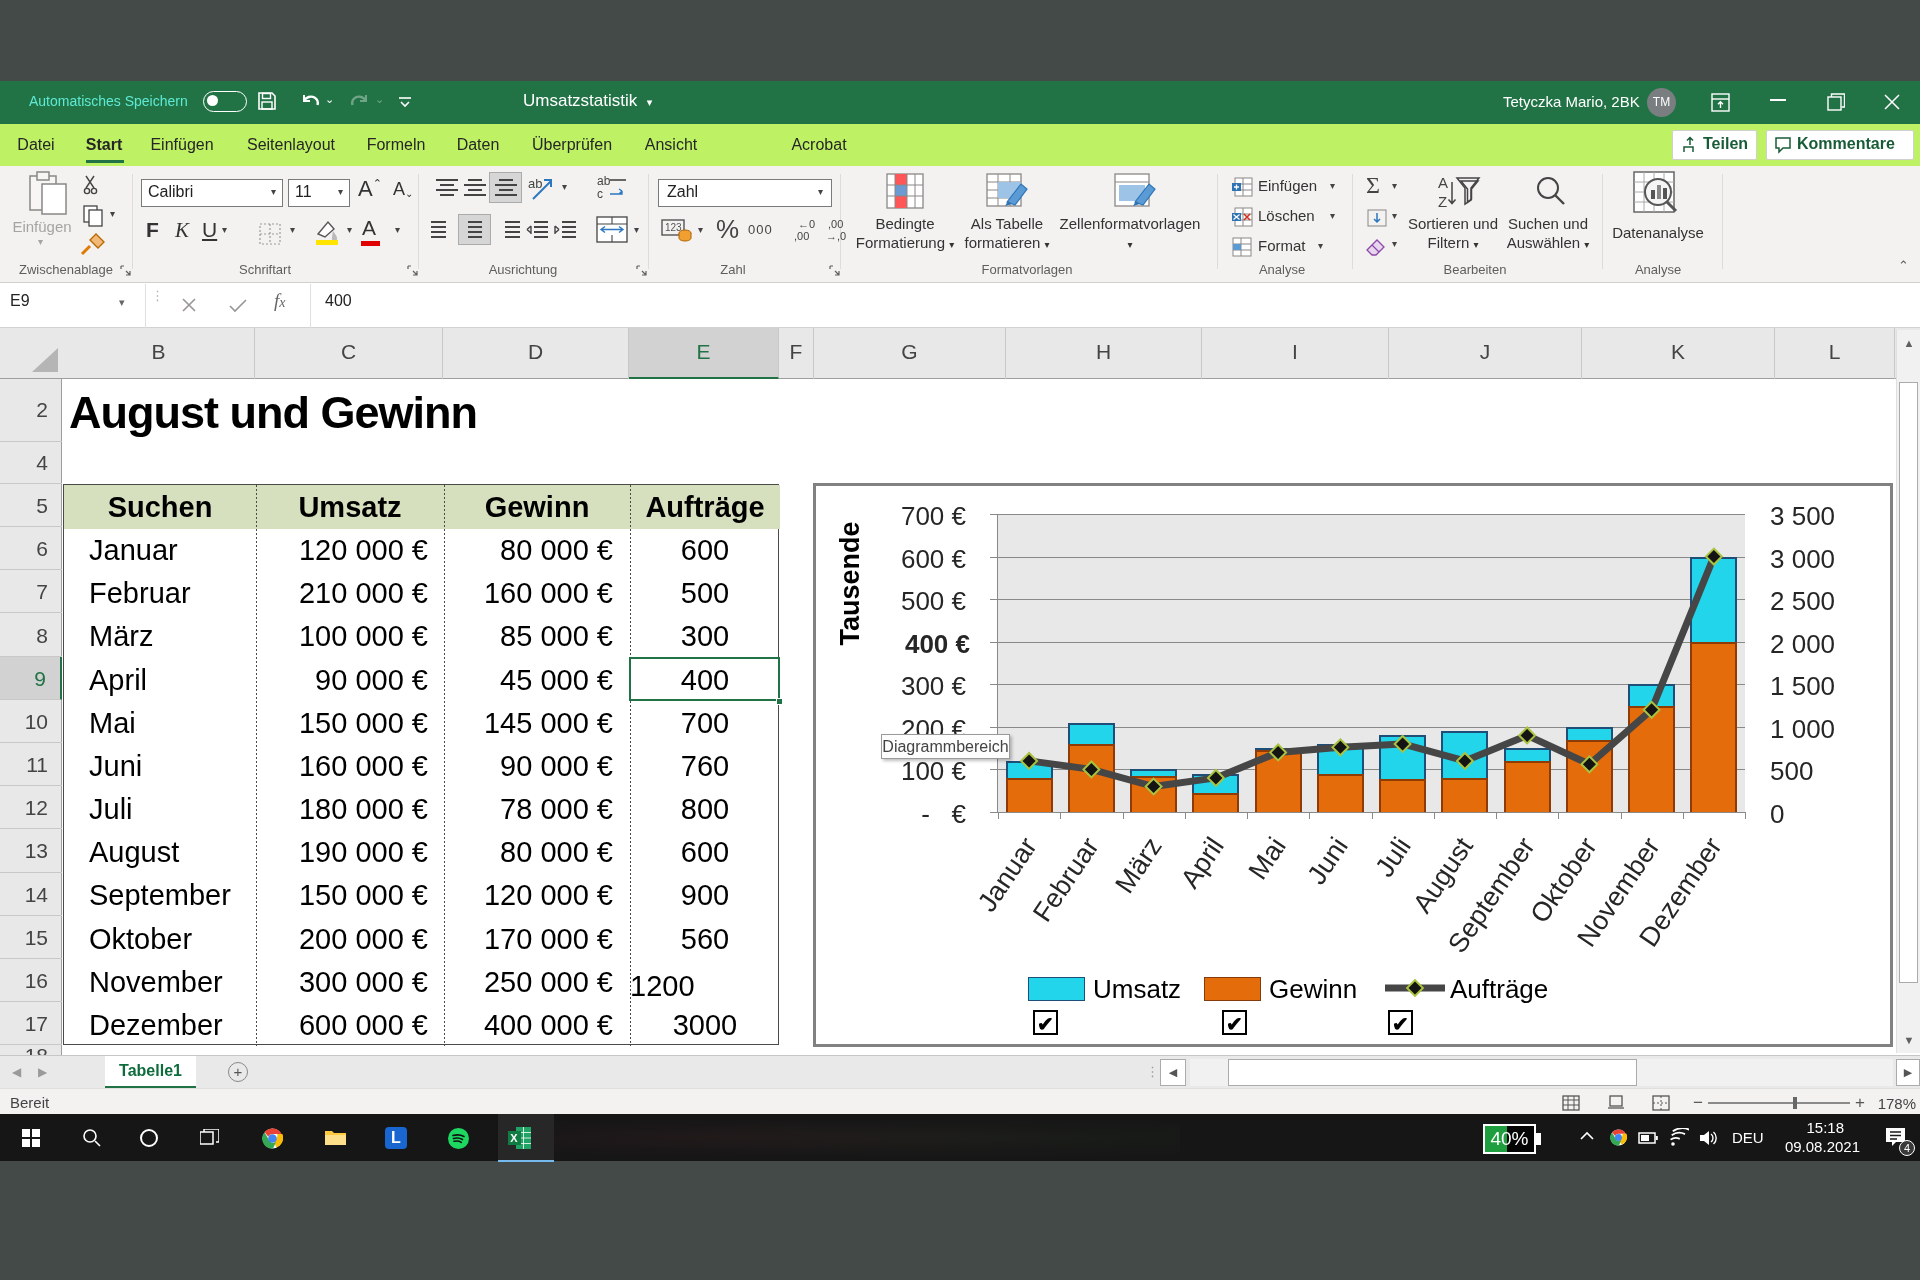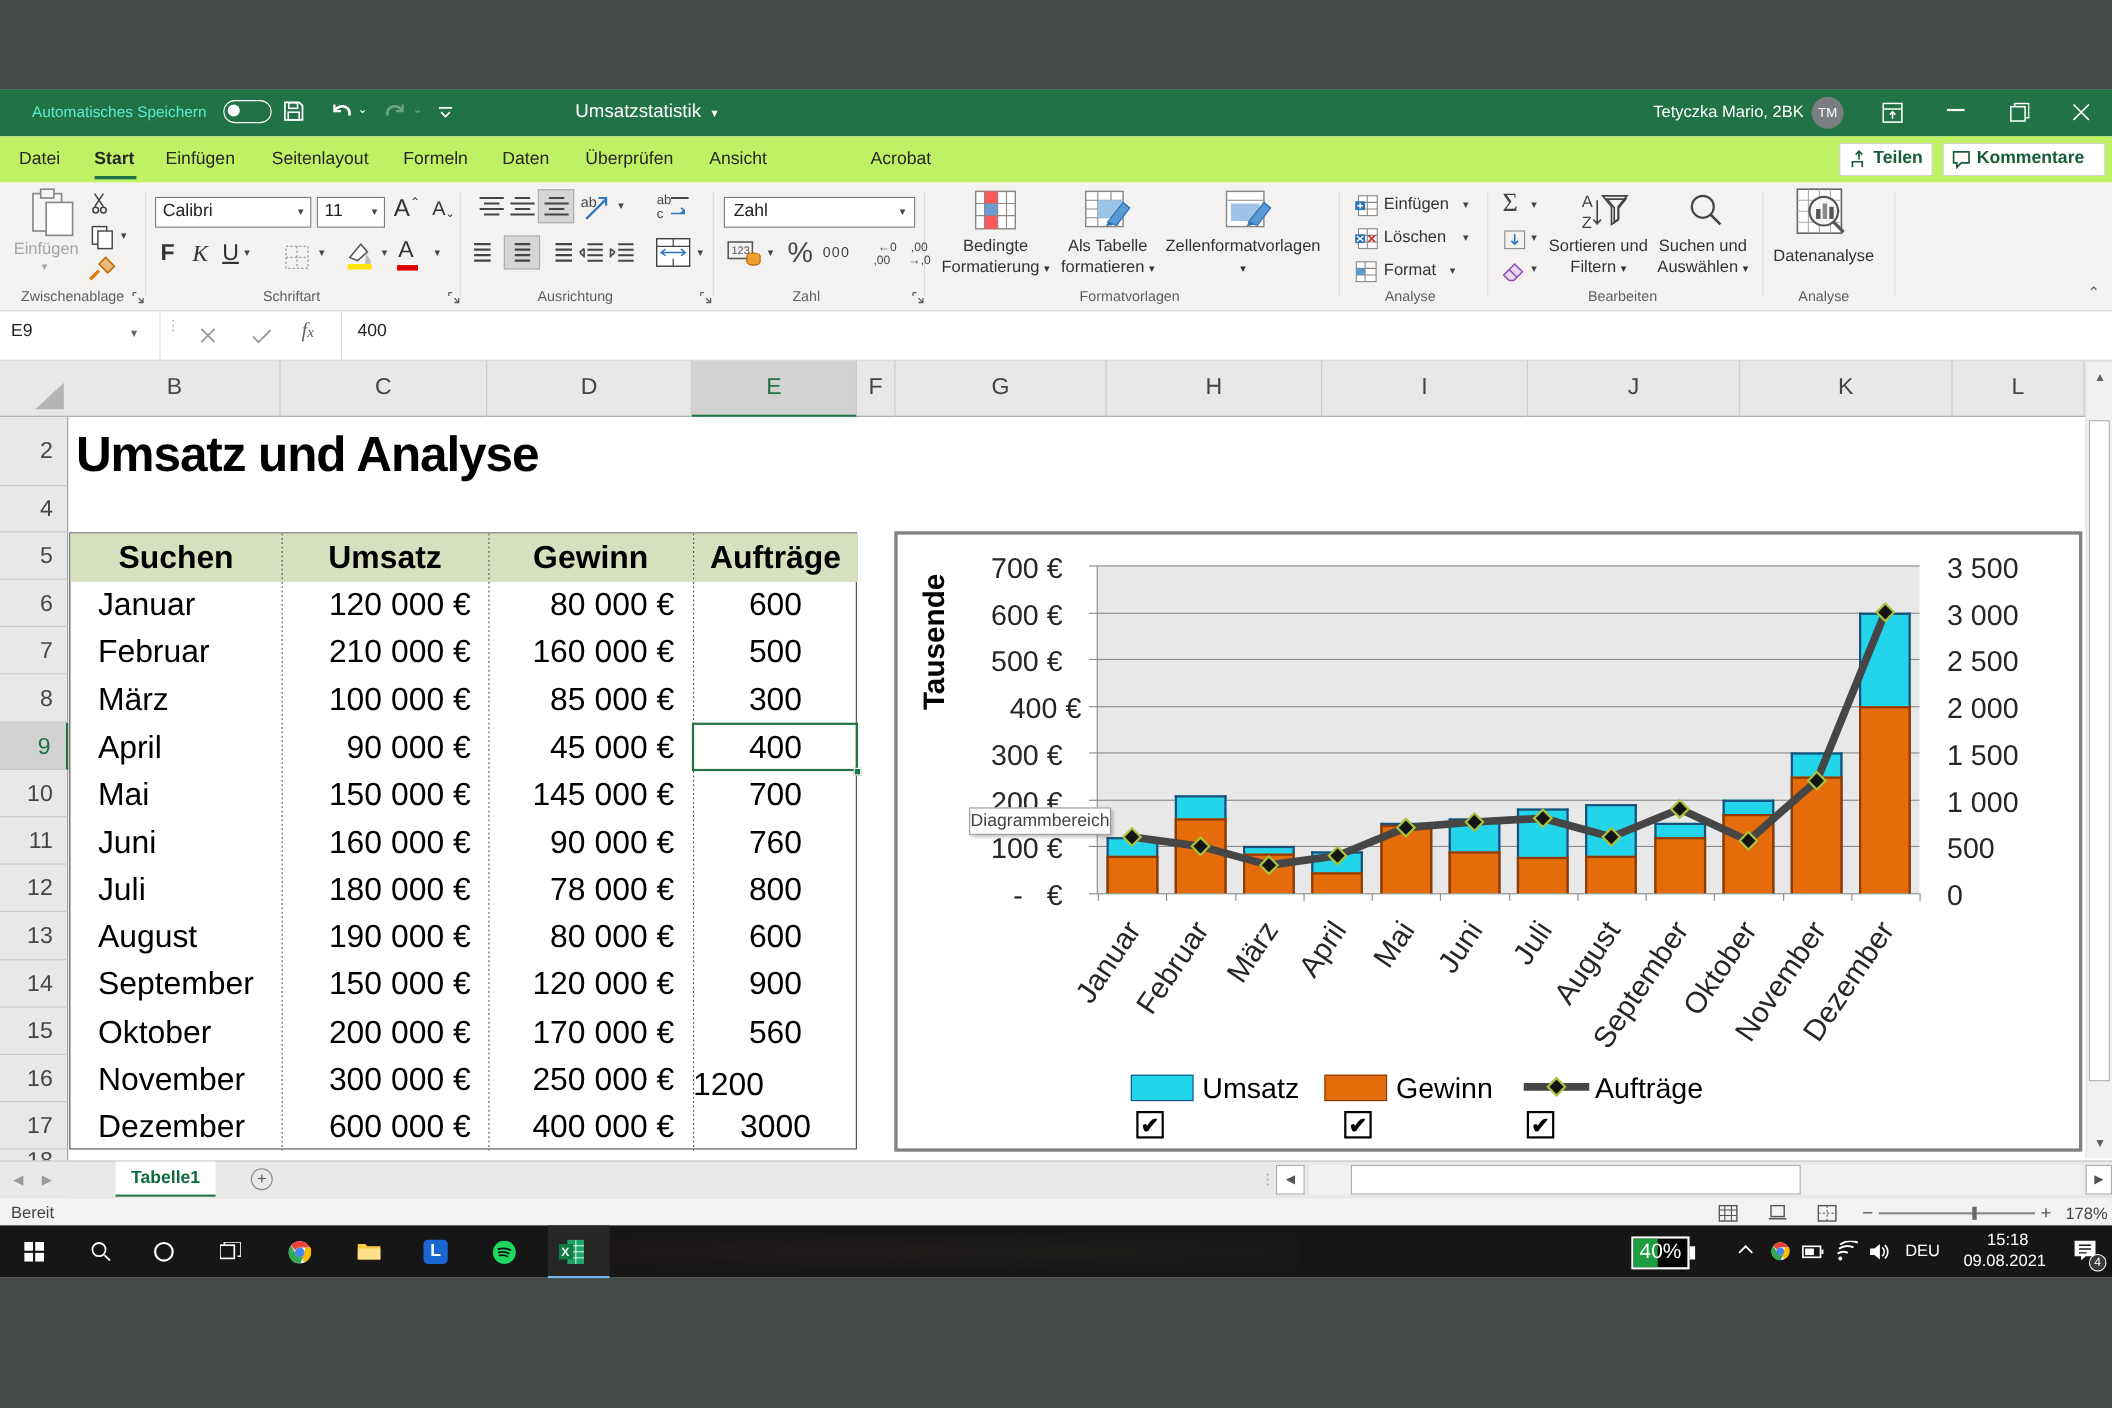--- a/index.html
+++ b/index.html
@@ -356,21 +356,21 @@
 <div class="a" style="left:0;top:277.7px;width:62px;height:43.2px;background:#d2d2d2;border-right:2.5px solid #217346;border-bottom:1px solid #c8c8c8;color:#217346;font-size:21px;text-align:right;line-height:43px;"><span style="margin-right:14px;">9</span></div>
 <div class="a" style="left:0;top:320.9px;width:62px;height:43.2px;background:transparent;border-bottom:1px solid #c8c8c8;color:#444;font-size:21px;text-align:right;line-height:43px;"><span style="margin-right:14px;">10</span></div>
 <div class="a" style="left:0;top:364.0px;width:62px;height:43.2px;background:transparent;border-bottom:1px solid #c8c8c8;color:#444;font-size:21px;text-align:right;line-height:43px;"><span style="margin-right:14px;">11</span></div>
 <div class="a" style="left:0;top:407.2px;width:62px;height:43.2px;background:transparent;border-bottom:1px solid #c8c8c8;color:#444;font-size:21px;text-align:right;line-height:43px;"><span style="margin-right:14px;">12</span></div>
 <div class="a" style="left:0;top:450.4px;width:62px;height:43.2px;background:transparent;border-bottom:1px solid #c8c8c8;color:#444;font-size:21px;text-align:right;line-height:43px;"><span style="margin-right:14px;">13</span></div>
 <div class="a" style="left:0;top:493.5px;width:62px;height:43.2px;background:transparent;border-bottom:1px solid #c8c8c8;color:#444;font-size:21px;text-align:right;line-height:43px;"><span style="margin-right:14px;">14</span></div>
 <div class="a" style="left:0;top:536.7px;width:62px;height:43.2px;background:transparent;border-bottom:1px solid #c8c8c8;color:#444;font-size:21px;text-align:right;line-height:43px;"><span style="margin-right:14px;">15</span></div>
 <div class="a" style="left:0;top:579.9px;width:62px;height:43.2px;background:transparent;border-bottom:1px solid #c8c8c8;color:#444;font-size:21px;text-align:right;line-height:43px;"><span style="margin-right:14px;">16</span></div>
 <div class="a" style="left:0;top:623.0px;width:62px;height:43.2px;background:transparent;border-bottom:1px solid #c8c8c8;color:#444;font-size:21px;text-align:right;line-height:43px;"><span style="margin-right:14px;">17</span></div>
 <div class="a" style="left:0;top:666.2px;width:62px;height:43.2px;background:transparent;border-bottom:1px solid #c8c8c8;color:#444;font-size:21px;text-align:right;line-height:22px;"><span style="margin-right:14px;">18</span></div>
-<div class="a" style="left:69px;top:8px;font-size:45px;font-weight:700;color:#000;letter-spacing:-1px;">Umsatz und Analyse</div>
+<div class="a" style="left:69px;top:8px;font-size:45px;font-weight:700;color:#000;letter-spacing:-1px;">August und Gewinn</div>
 <div class="a" style="left:63px;top:105px;width:716px;height:561px;border:1px solid #4a4a4a;">
 <div class="a" style="left:0;top:0;width:716px;height:44px;background:#d6dfbe;"></div>
 <div class="a" style="left:0;top:0;width:192px;height:44px;font-size:29px;font-weight:700;text-align:center;line-height:44px;">Suchen</div>
 <div class="a" style="left:192px;top:0;width:188px;height:44px;font-size:29px;font-weight:700;text-align:center;line-height:44px;">Umsatz</div>
 <div class="a" style="left:380px;top:0;width:186px;height:44px;font-size:29px;font-weight:700;text-align:center;line-height:44px;">Gewinn</div>
 <div class="a" style="left:566px;top:0;width:150px;height:44px;font-size:29px;font-weight:700;text-align:center;line-height:44px;">Aufträge</div>
 <div class="a" style="left:25px;top:44.0px;width:167px;height:43px;font-size:29px;line-height:43px;">Januar</div>
 <div class="a" style="left:192px;top:44.0px;width:172px;height:43px;font-size:29px;line-height:43px;text-align:right;">120 000 €</div>
 <div class="a" style="left:380px;top:44.0px;width:169px;height:43px;font-size:29px;line-height:43px;text-align:right;">80 000 €</div>
 <div class="a" style="left:566px;top:44.0px;width:150px;height:43px;font-size:29px;line-height:43px;text-align:center;">600</div>
@@ -453,21 +453,21 @@
 <div class="a" style="left:555.5px;top:326px;width:1px;height:7px;background:#898989;"></div>
 <div class="a" style="left:617.8px;top:326px;width:1px;height:7px;background:#898989;"></div>
 <div class="a" style="left:680.0px;top:326px;width:1px;height:7px;background:#898989;"></div>
 <div class="a" style="left:742.2px;top:326px;width:1px;height:7px;background:#898989;"></div>
 <div class="a" style="left:804.5px;top:326px;width:1px;height:7px;background:#898989;"></div>
 <div class="a" style="left:866.8px;top:326px;width:1px;height:7px;background:#898989;"></div>
 <div class="a" style="left:929.0px;top:326px;width:1px;height:7px;background:#898989;"></div>
 <div class="a" style="left:0px;top:15px;width:150px;text-align:right;font-size:26px;color:#262626;">700 €</div>
 <div class="a" style="left:0px;top:58px;width:150px;text-align:right;font-size:26px;color:#262626;">600 €</div>
 <div class="a" style="left:0px;top:100px;width:150px;text-align:right;font-size:26px;color:#262626;">500 €</div>
-<div class="a" style="left:17px;top:143px;width:150px;text-align:right;font-size:26px;color:#262626;">400 €</div>
+<div class="a" style="left:4px;top:143px;width:150px;text-align:right;font-size:26px;color:#262626;font-weight:bold;">400 €</div>
 <div class="a" style="left:0px;top:185px;width:150px;text-align:right;font-size:26px;color:#262626;">300 €</div>
 <div class="a" style="left:0px;top:228px;width:150px;text-align:right;font-size:26px;color:#262626;">200 €</div>
 <div class="a" style="left:0px;top:270px;width:150px;text-align:right;font-size:26px;color:#262626;">100 €</div>
 <div class="a" style="left:0px;top:313px;width:150px;text-align:right;font-size:26px;color:#262626;">-&nbsp;&nbsp;&nbsp;€</div>
 <div class="a" style="left:954px;top:15px;width:140px;font-size:26px;color:#262626;">3 500</div>
 <div class="a" style="left:954px;top:58px;width:140px;font-size:26px;color:#262626;">3 000</div>
 <div class="a" style="left:954px;top:100px;width:140px;font-size:26px;color:#262626;">2 500</div>
 <div class="a" style="left:954px;top:143px;width:140px;font-size:26px;color:#262626;">2 000</div>
 <div class="a" style="left:954px;top:185px;width:140px;font-size:26px;color:#262626;">1 500</div>
 <div class="a" style="left:954px;top:228px;width:140px;font-size:26px;color:#262626;">1 000</div>

